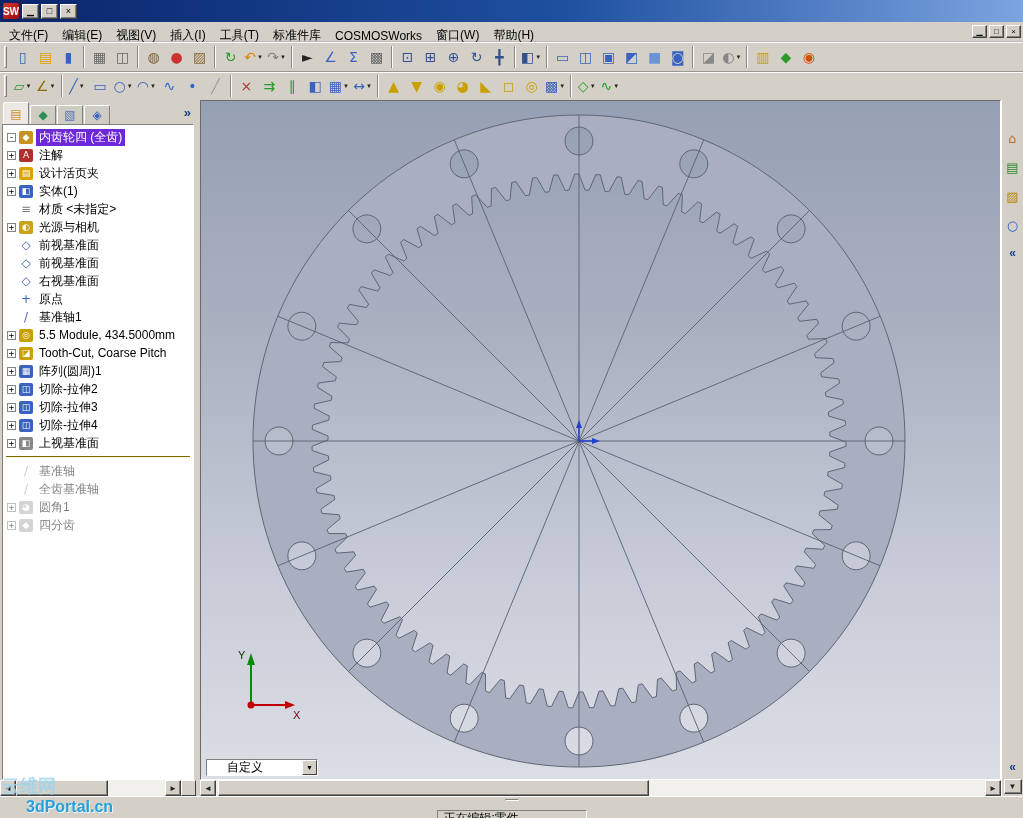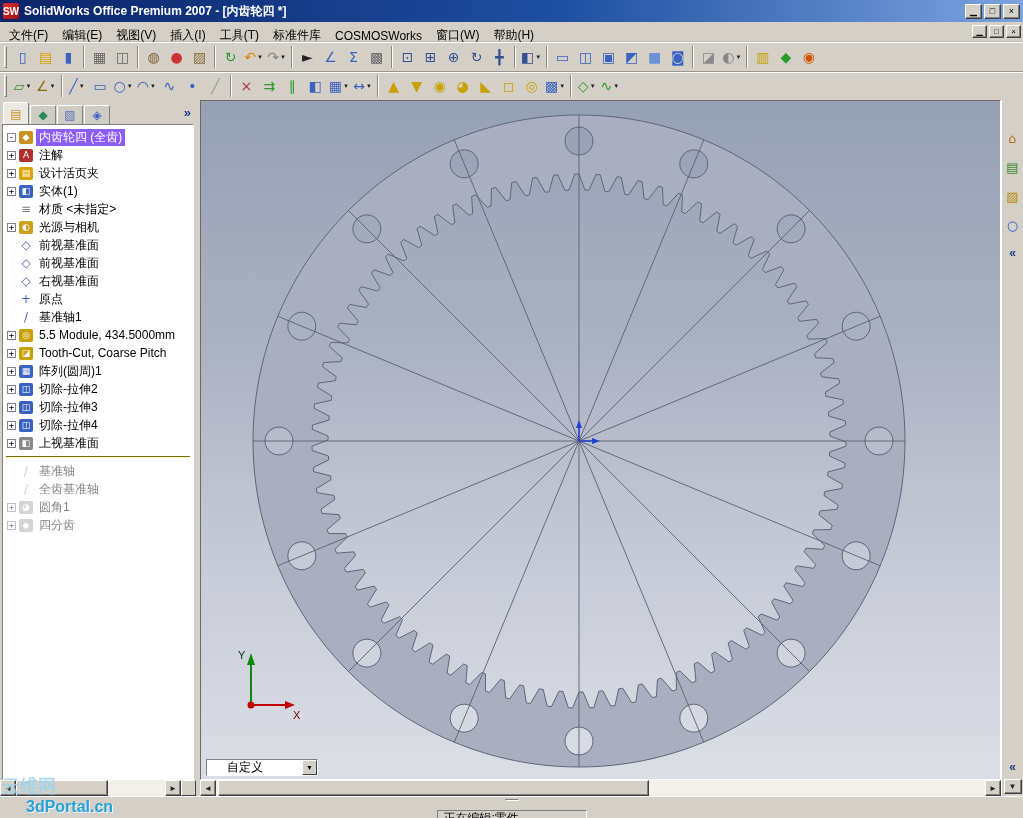--- a/index.html
+++ b/index.html
@@ -46,21 +46,21 @@
 .tree-area{flex:1;background:#fff;border:1px solid;border-color:#808080 #fff #fff #808080;
   margin:0 2px;overflow:hidden;padding-top:3px;}
 .tree-row{display:flex;align-items:center;height:18px;white-space:nowrap;padding-left:4px;gap:3px;}
 .expander{width:9px;height:9px;border:1px solid #848484;background:#fff;font-size:9px;line-height:7px;
   text-align:center;flex:none;font-family:"DejaVu Sans Mono",monospace;}
 .exp-spacer{width:9px;flex:none;}
 .t-icon{width:14px;height:13px;flex:none;display:flex;align-items:center;justify-content:center;
   font-size:9px;color:#fff;border-radius:2px;font-family:"DejaVu Sans",sans-serif;}
 .t-icon.plain{font-size:12px;border-radius:0;background:transparent;}
 .t-label{padding:0 3px;overflow:hidden;}
-.t-label.sel{background:#8b5cf6;color:#fff;}
+.t-label.sel{background:#6d28d9;color:#fff;}
 .tree-row.grayed{opacity:.5;filter:grayscale(.8);}
 .rollback{height:2px;background:#d8b800;border-top:1px solid #7a6a00;border-bottom:1px solid #fffadc;margin:4px 3px;}
 
 .hscroll{height:16px;display:flex;align-items:stretch;flex:none;}
 .scroll-btn{width:16px;background:#d4d0c8;border:1px solid;border-color:#fff #404040 #404040 #fff;
   box-shadow:inset -1px -1px 0 #808080;display:flex;align-items:center;justify-content:center;
   font-size:8px;flex:none;color:#222;}
 .scroll-track{flex:1;background:#f2f0eb;position:relative;}
 .scroll-thumb{position:absolute;top:0;bottom:0;background:#d4d0c8;border:1px solid;
   border-color:#fff #404040 #404040 #fff;box-shadow:inset -1px -1px 0 #808080;}
@@ -102,21 +102,20 @@
 .wm2{position:absolute;left:26px;bottom:2px;font-size:16px;color:#2aa0d8;z-index:41;font-weight:bold;
   text-shadow:1px 1px 0 #eaf6fc;}
 </style>
 </head>
 <body>
 
 <div class="app">
 
   <div class="titlebar">
     <div class="app-icon">SW</div>
-    <div class="title-text">SolidWorks Office Premium 2007 - [内齿轮四 *]</div>
     <div class="wbtns">
       <div class="wbtn">▁</div>
       <div class="wbtn">□</div>
       <div class="wbtn">×</div>
     </div>
   </div>
 
   <div class="menubar">
     <div id="menu-items" class="menu-items">
         <span class="menu-item">文件(F)</span>

